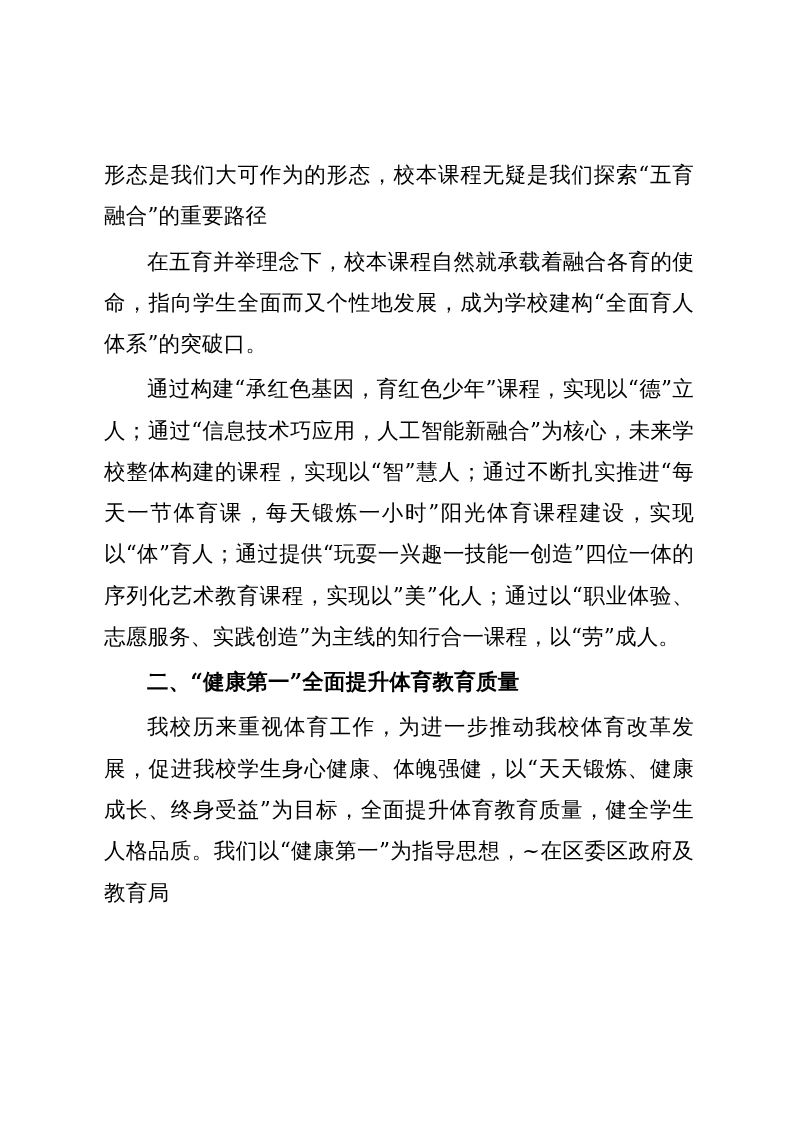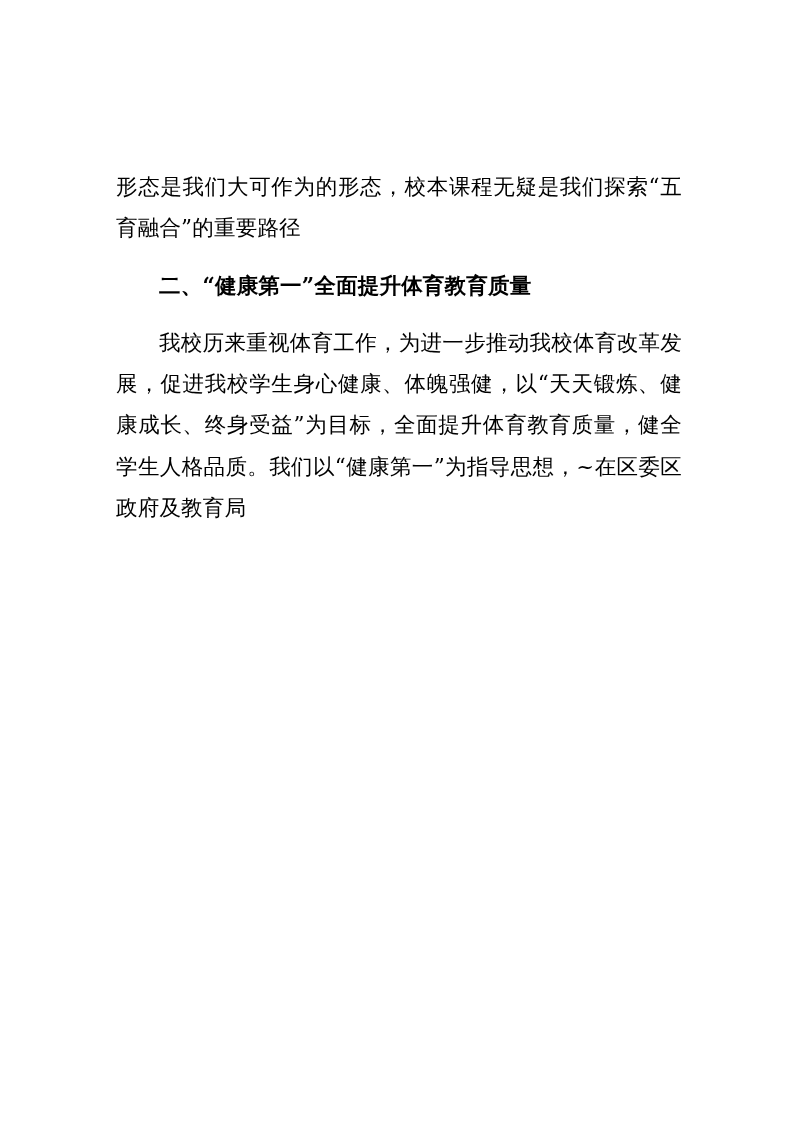--- a/index.html
+++ b/index.html
@@ -23,33 +23,35 @@
     padding: 150px 95px 60px 100px;
   }
   .doc-body {
     font-size: 21.5px;
     line-height: 1.92;
     text-align: justify;
     text-justify: inter-ideograph;
     letter-spacing: 0.2px;
   }
   p {
-    margin: 16px;
+    margin: 4px;
     padding: 0;
   }
   p.indent {
     text-indent: 2em;
   }
   p.heading {
     text-indent: 2em;
     font-weight: bold;
   }
 </style>
 </head>
 <body>
 
 <div class="page">
   <div class="doc-body">
     <p class="cont">形态是我们大可作为的形态，校本课程无疑是我们探索“五育融合”的重要路径</p>
+    <p class="indent">在五育并举理念下，校本课程自然就承载着融合各育的使命，指向学生全面而又个性地发展，成为学校建构“全面育人体系”的突破口。</p>
+    <p class="indent">通过构建“承红色基因，育红色少年”课程，实现以“德”立人；通过“信息技术巧应用，人工智能新融合”为核心，未来学校整体构建的课程，实现以“智”慧人；通过不断扎实推进“每天一节体育课，每天锻炼一小时”阳光体育课程建设，实现以“体”育人；通过提供“玩耍一兴趣一技能一创造”四位一体的序列化艺术教育课程，实现以”美”化人；通过以“职业体验、志愿服务、实践创造”为主线的知行合一课程，以“劳”成人。</p>
     <p class="heading">二、“健康第一”全面提升体育教育质量</p>
     <p class="indent">我校历来重视体育工作，为进一步推动我校体育改革发展，促进我校学生身心健康、体魄强健，以“天天锻炼、健康成长、终身受益”为目标，全面提升体育教育质量，健全学生人格品质。我们以“健康第一”为指导思想，~在区委区政府及教育局</p>
   </div>
 </div>
 
 </body></html>

